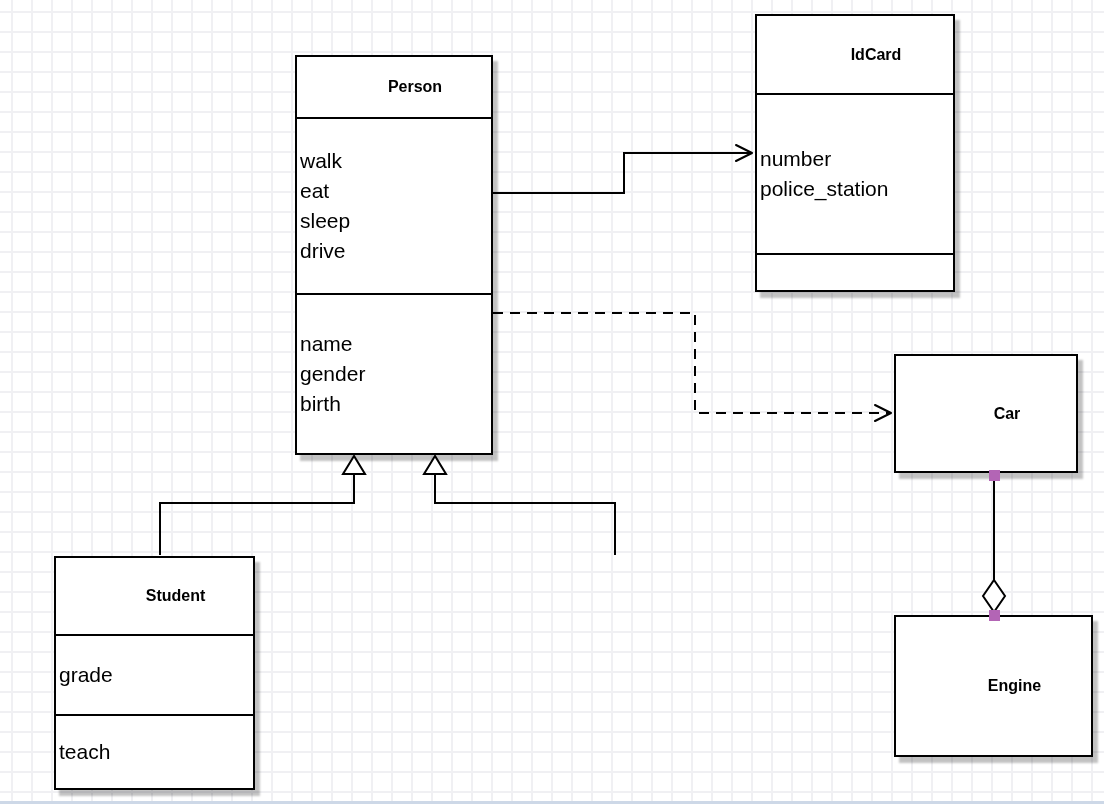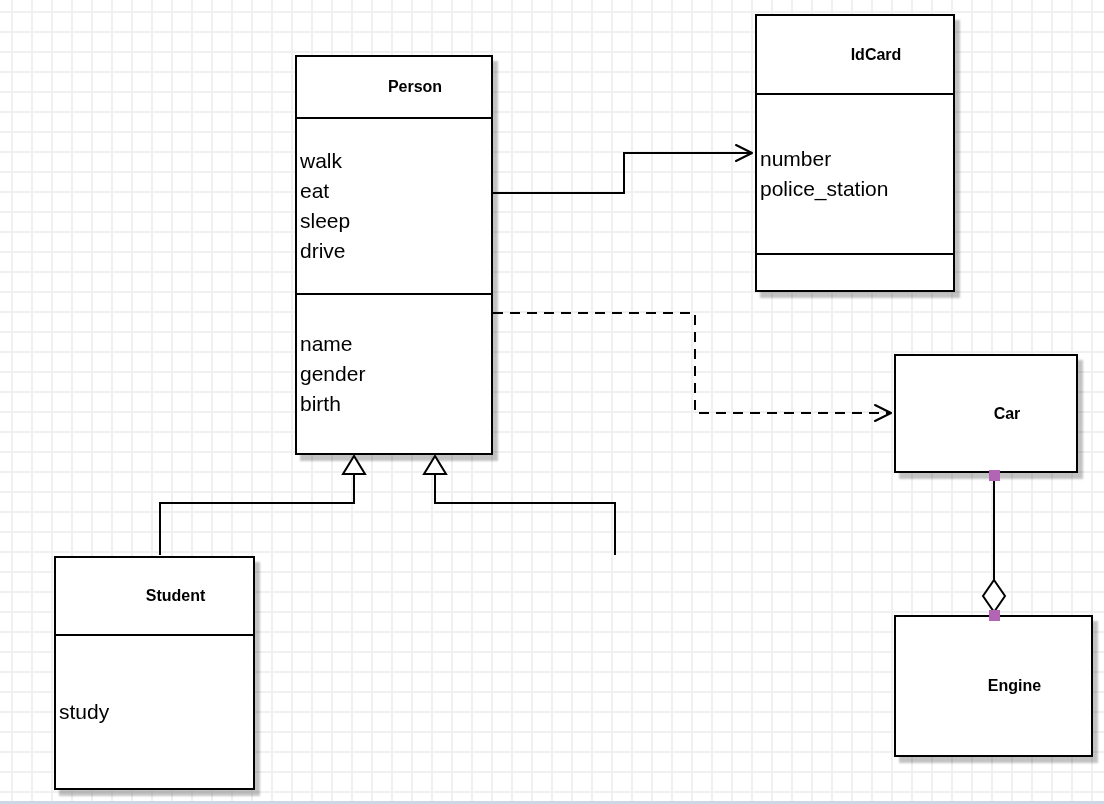--- a/index.html
+++ b/index.html
@@ -105,22 +105,25 @@
   <div class="uml-box" style="left:894px; top:354px; width:184px; height:119px;">
     <div class="uml-title single">Car</div>
   </div>
 
   <div class="uml-box" style="left:894px; top:615px; width:199px; height:142px;">
     <div class="uml-title single">Engine</div>
   </div>
 
   <div class="uml-box" style="left:54px; top:556px; width:201px; height:234px;">
     <div class="uml-title" style="height:76px">Student</div>
+    <div class="uml-sec" style="height:80px">
+      <div>grade</div>
+    </div>
     <div class="uml-sec grow">
-      <div>study</div>
+      <div>teach</div>
     </div>
   </div>
 
 
   <svg id="edges" viewBox="0 0 1104 804" xmlns="http://www.w3.org/2000/svg">
 
     <g stroke="#000000" stroke-width="2" fill="none">
       <polyline points="493,193 624,193 624,153 751,153"></polyline>
       <path d="M736,145 L752,153 L736,161" stroke-linecap="round" stroke-linejoin="round"></path>
     </g>

